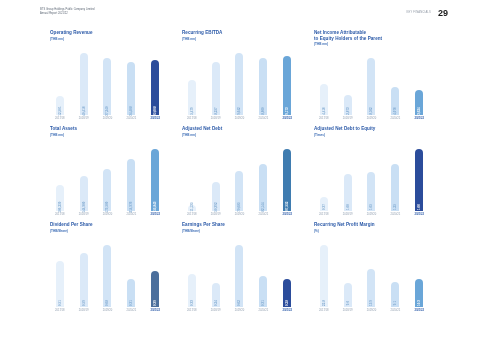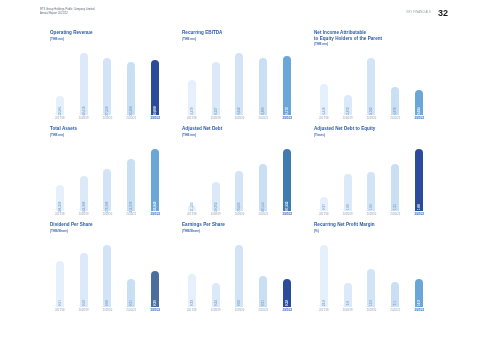--- a/index.html
+++ b/index.html
@@ -165,21 +165,21 @@
 
 <div id="page">
 
   <div class="page-header">
     <div class="company-block">
       <div>BTS Group Holdings Public Company Limited</div>
       <div>Annual Report 2021/22</div>
     </div>
     <div class="hdr-right">
       <div class="section-label">KEY FINANCIALS</div>
-      <div class="page-number">32</div>
+      <div class="page-number">29</div>
     </div>
   </div>
 
   <div class="grid">
       <div class="panel">
         <div class="panel-title">Operating Revenue</div>
         <div class="panel-unit">(THB mn)</div>
         <div class="plot">
           <div class="bar-slot">
             <div class="bar b1" style="height: 30.9308%;">

